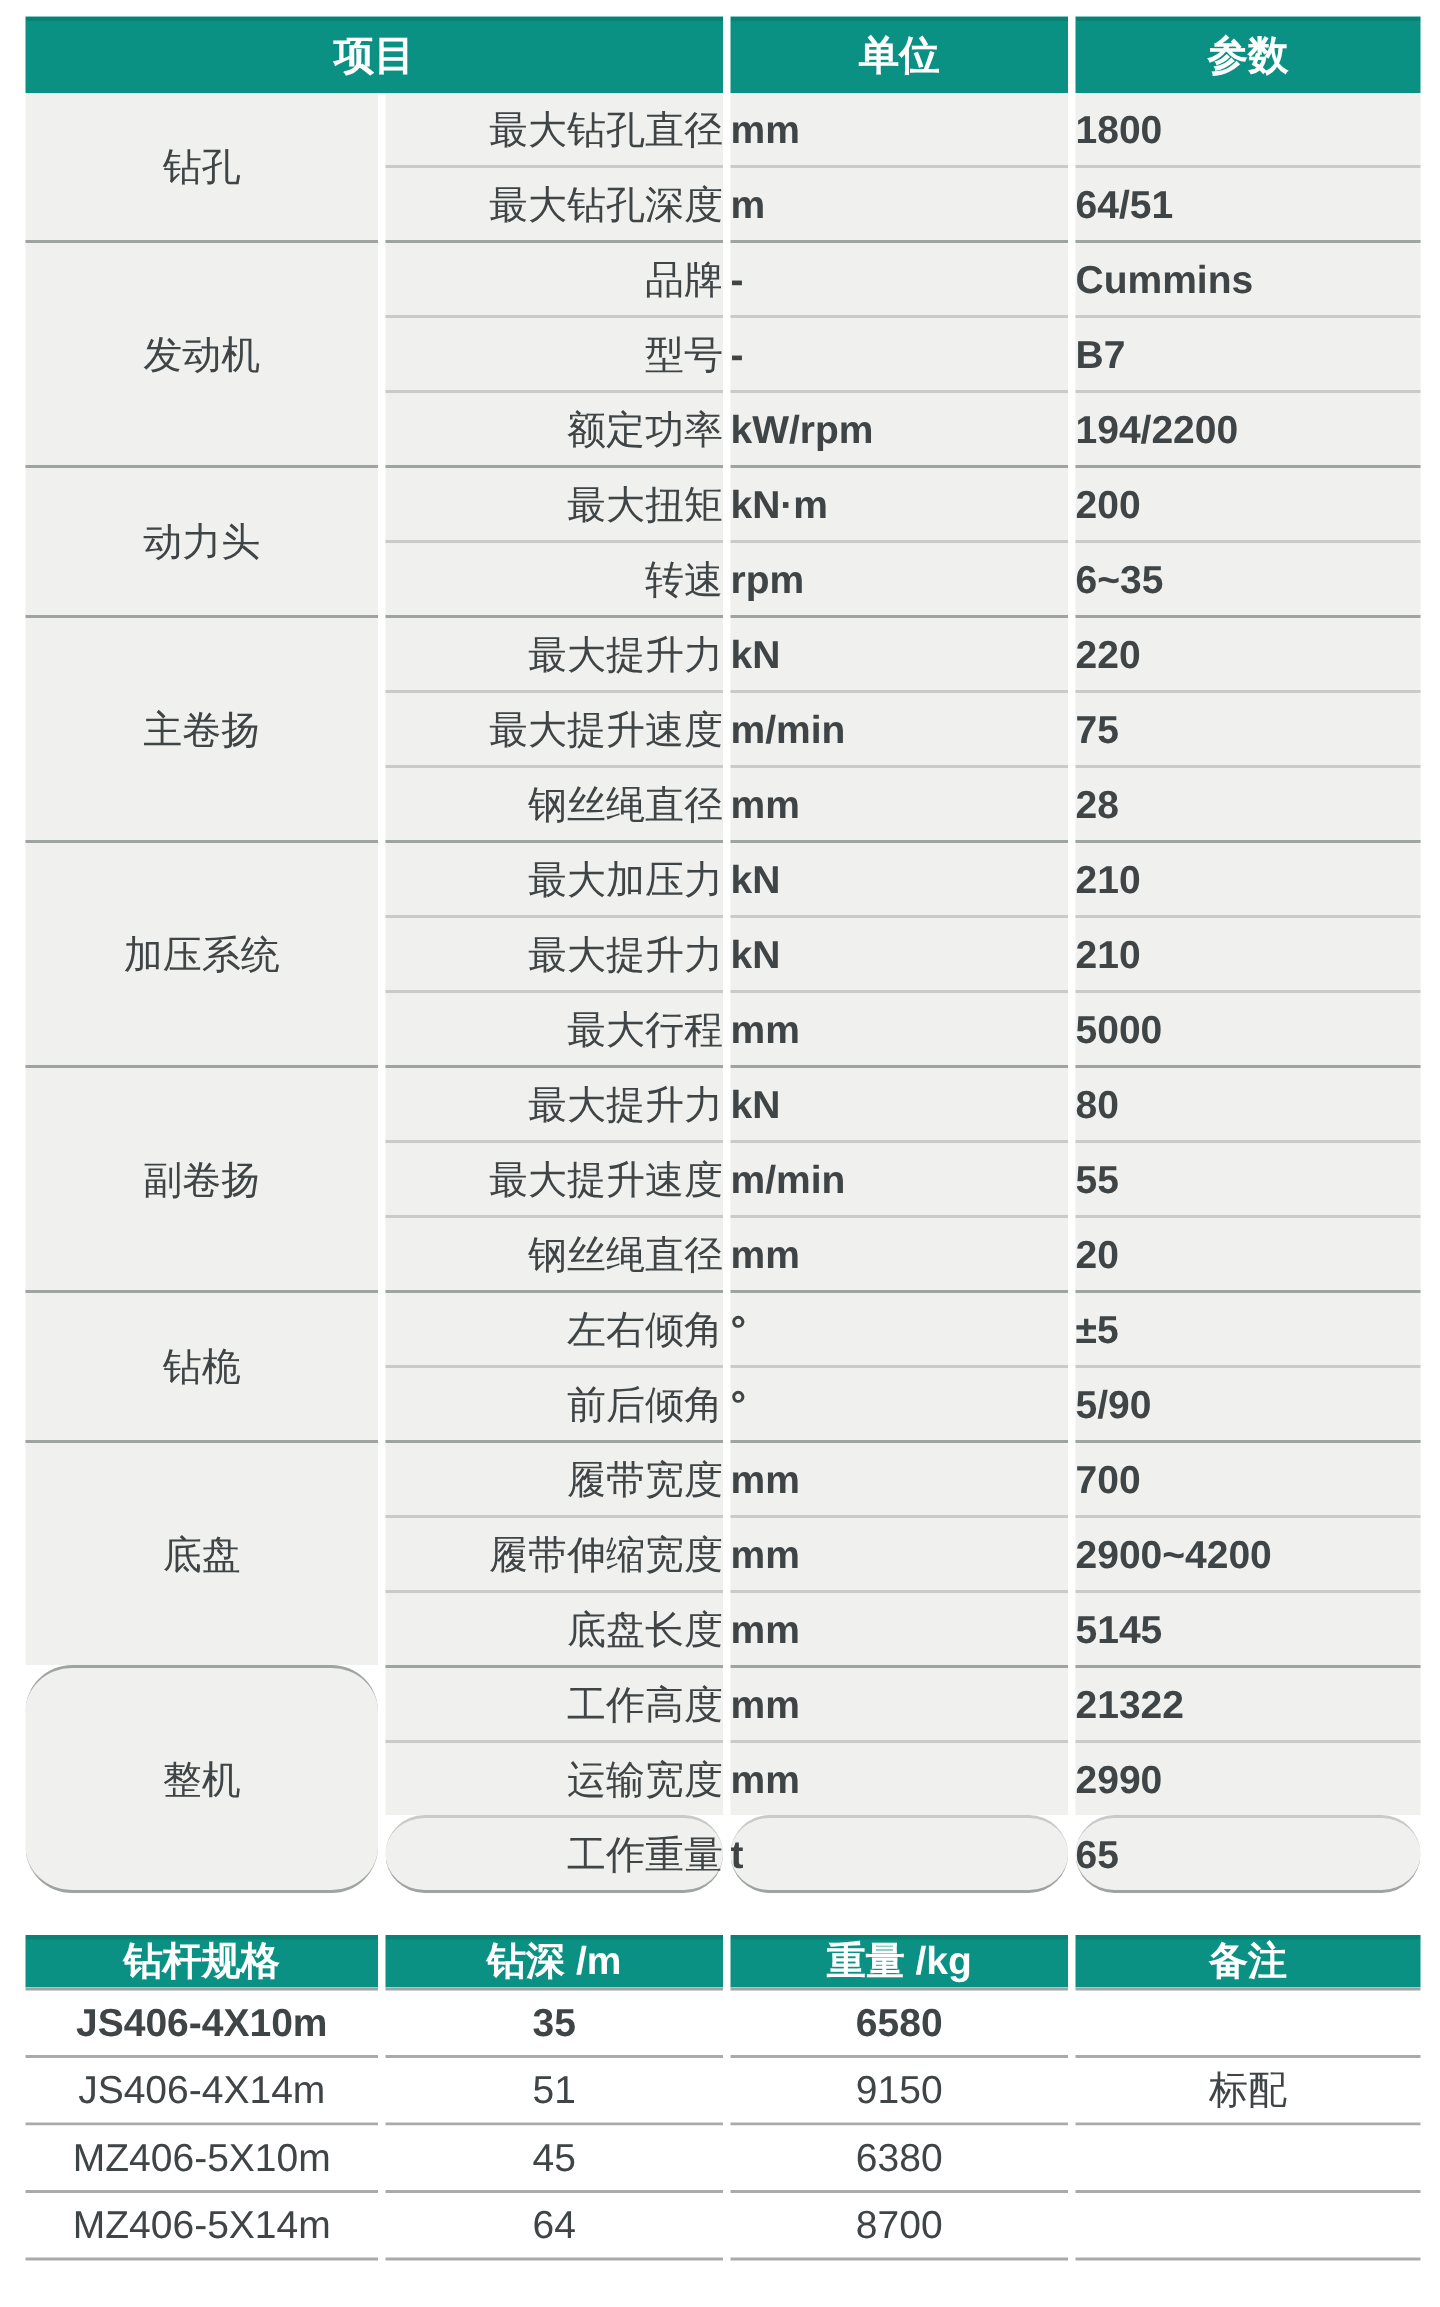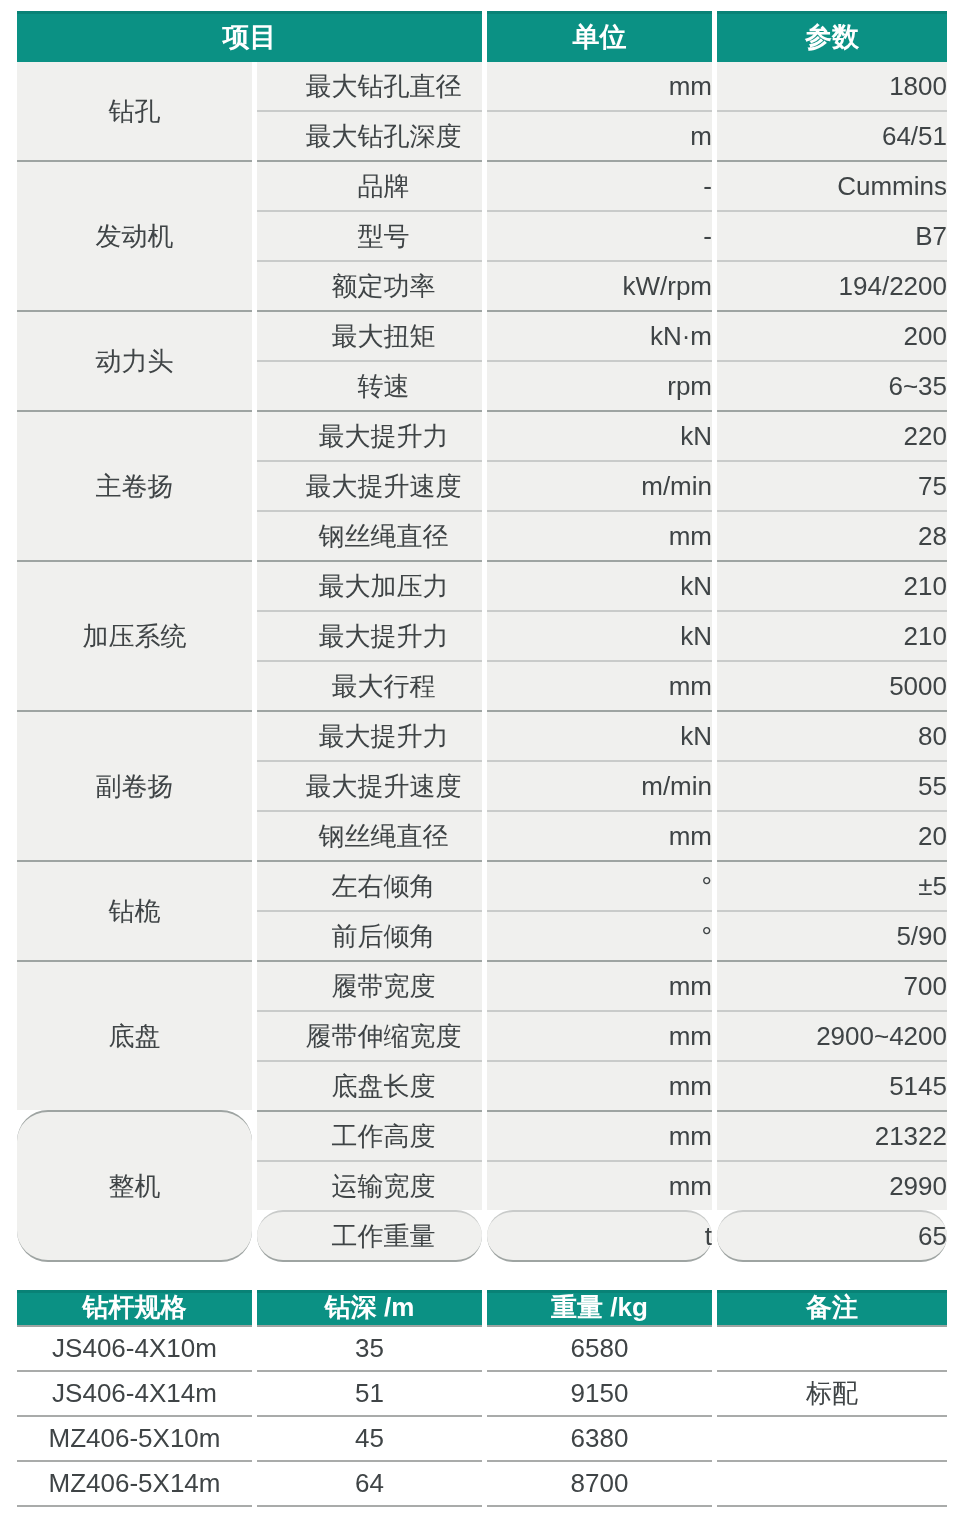--- a/index.html
+++ b/index.html
@@ -45,22 +45,22 @@
   
   .spec{margin-bottom:28px;}
   .spec td{
     background:var(--row_bg);
     height:48px;
     font-size:26px;
     padding:0;
     vertical-align:middle;
   }
   .spec td.group{text-align:center;margin-top:32px;}
-  .spec td.item{text-align:center;padding-left:28px;}
-  .spec td.unit,.spec td.value{text-align:right;}
+  .spec td.item{text-align:right;padding-left:28px;}
+  .spec td.unit,.spec td.value{text-align:left;font-weight:bold;}
   .spec tbody tr:not(.group-start):not(:first-child) td{
     border-top:2px solid var(--line_thin);
   }
   .spec tbody tr.group-start td{
     border-top:2px solid var(--line_thick);
   }
   .spec tbody tr.last-row td,
   .spec tbody td.group-last{
     border-bottom:2px solid var(--line_thick);
     border-radius:31px;
@@ -71,20 +71,21 @@
     background:var(--page_bg);
     height:43px;
     font-size:26px;
     text-align:center;
     padding:0;
     vertical-align:middle;
     border-bottom:2px solid var(--line_rod);
   }
   .rod tbody tr:first-child td{
     border-top:2px solid var(--line_thick);
+    font-weight:bold;
   }
 </style>
 </head>
 <body>
 
 <div class="page">
 
   <table class="spec">
     <colgroup>
         <col class="c1">

